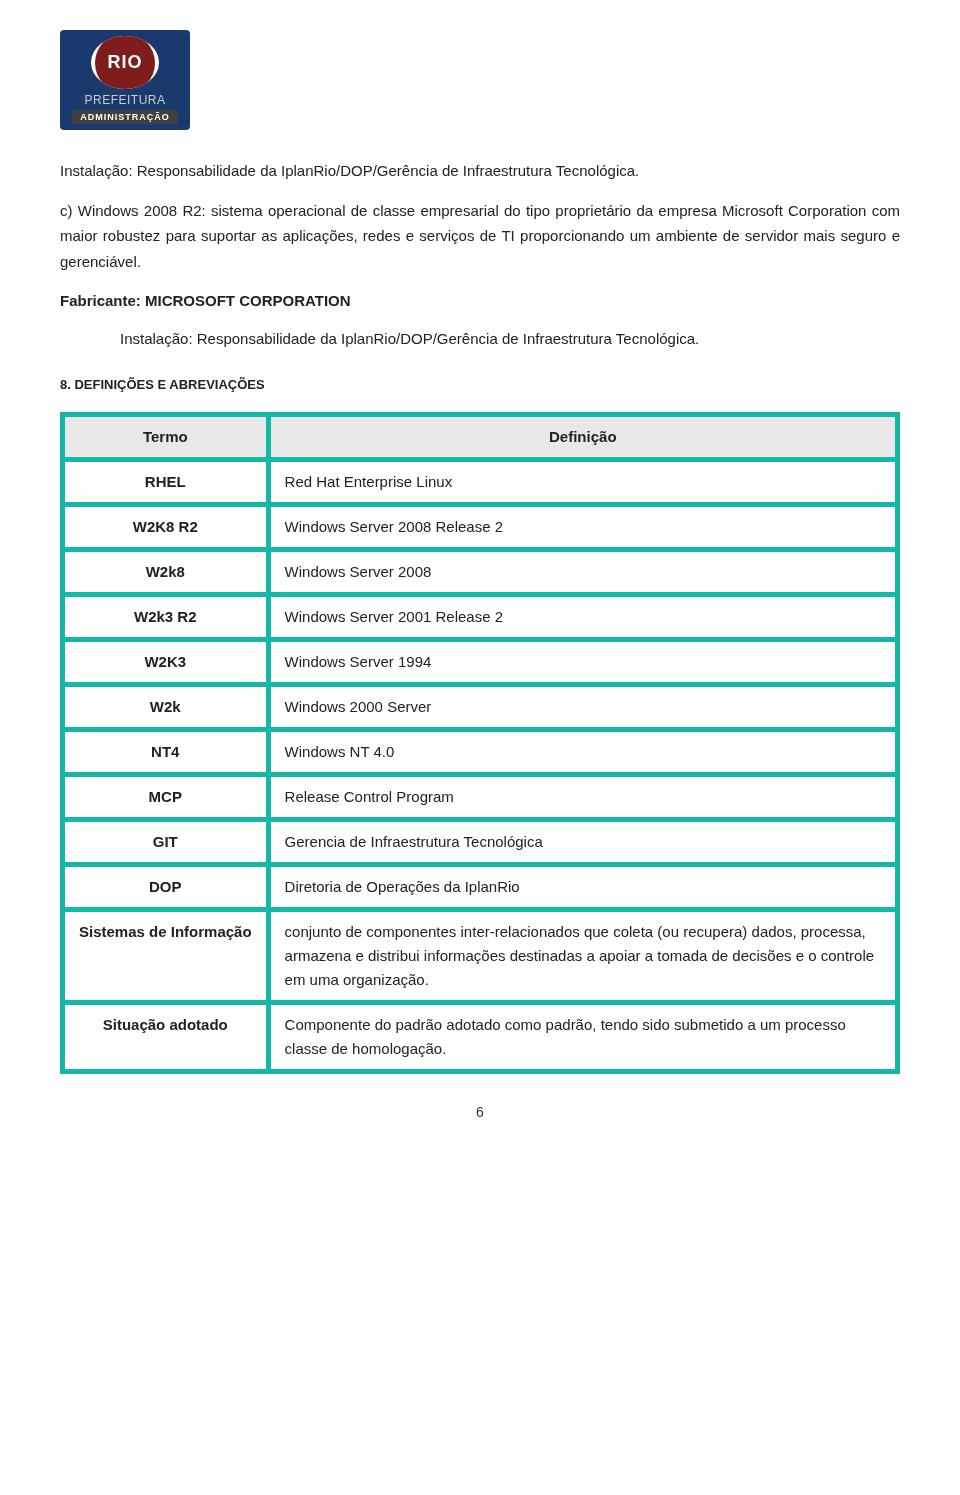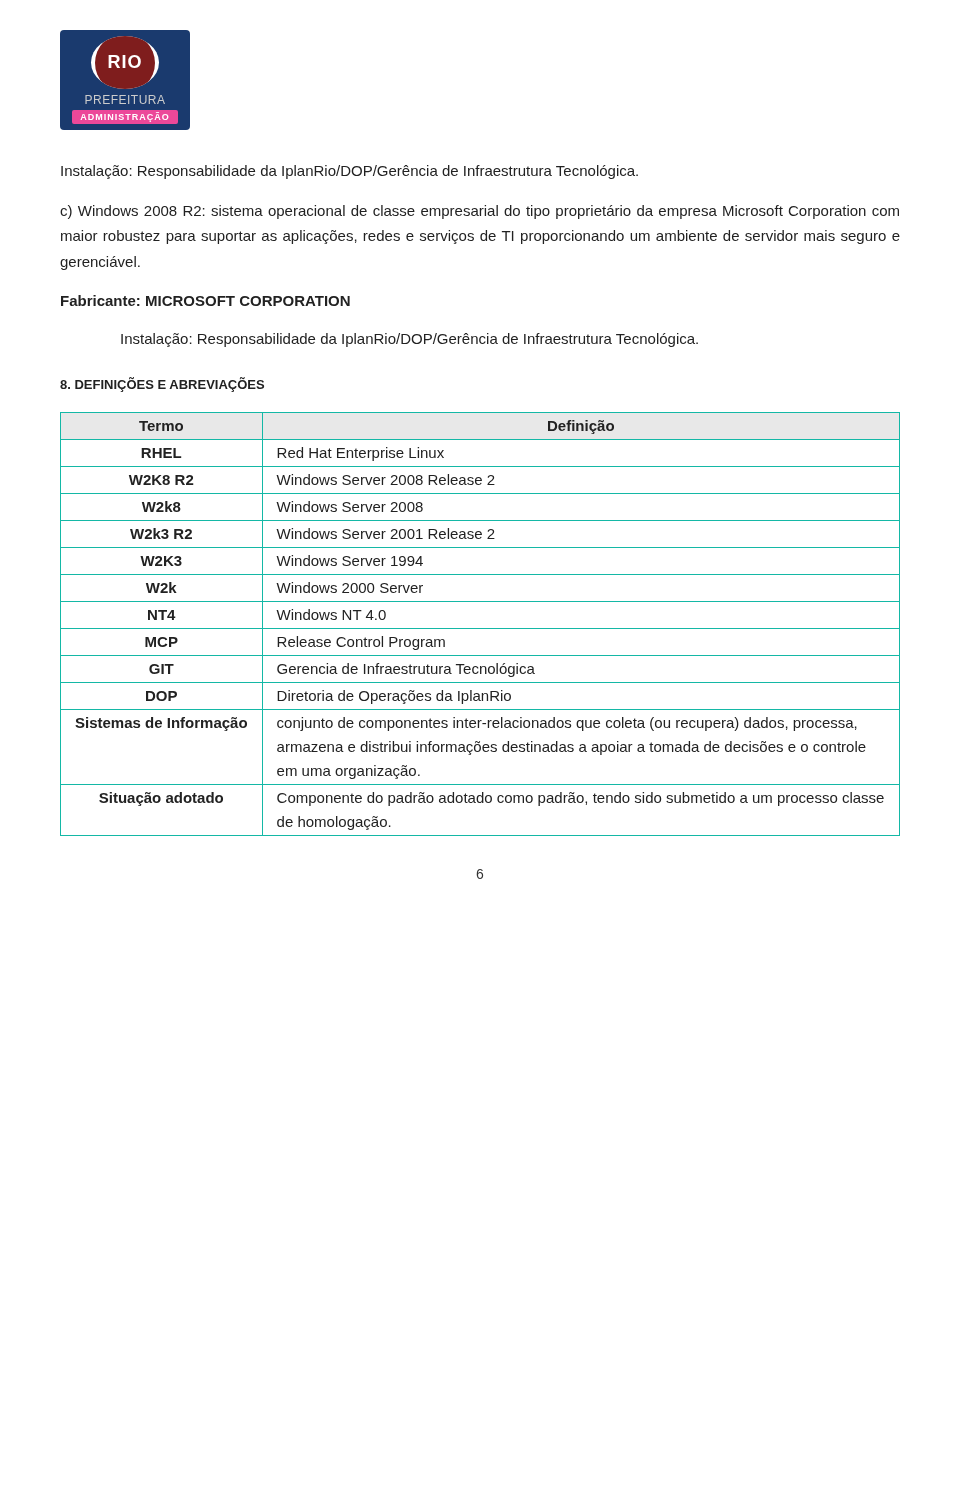--- a/index.html
+++ b/index.html
@@ -62,21 +62,21 @@
     }
 
     .logo-prefeitura {
       font-size: 12px;
       color: #ccc;
       letter-spacing: 0.5px;
       text-align: center;
     }
 
     .logo-admin-bar {
-      background: #ec4899;
+      background: #404040;
       color: #fff;
       font-size: 9px;
       padding: 2px 8px;
       margin-top: 3px;
       border-radius: 2px;
       letter-spacing: 1px;
       font-weight: bold;
     }
 
     .content {
@@ -106,22 +106,22 @@
       margin: 24px 0 16px 0;
     }
 
     table.definitions {
       width: 100%;
       border-collapse: collapse;
       margin-bottom: 30px;
     }
 
     table.definitions th, table.definitions td {
-      border: 1px solid #14b8a6;
-      padding: 1px 14px;
+      border: 5px solid #14b8a6;
+      padding: 8px 14px;
       vertical-align: top;
     }
 
     table.definitions thead th {
       background: #e8e8e8;
       font-weight: bold;
       text-align: center;
       font-size: 15px;
     }
 

